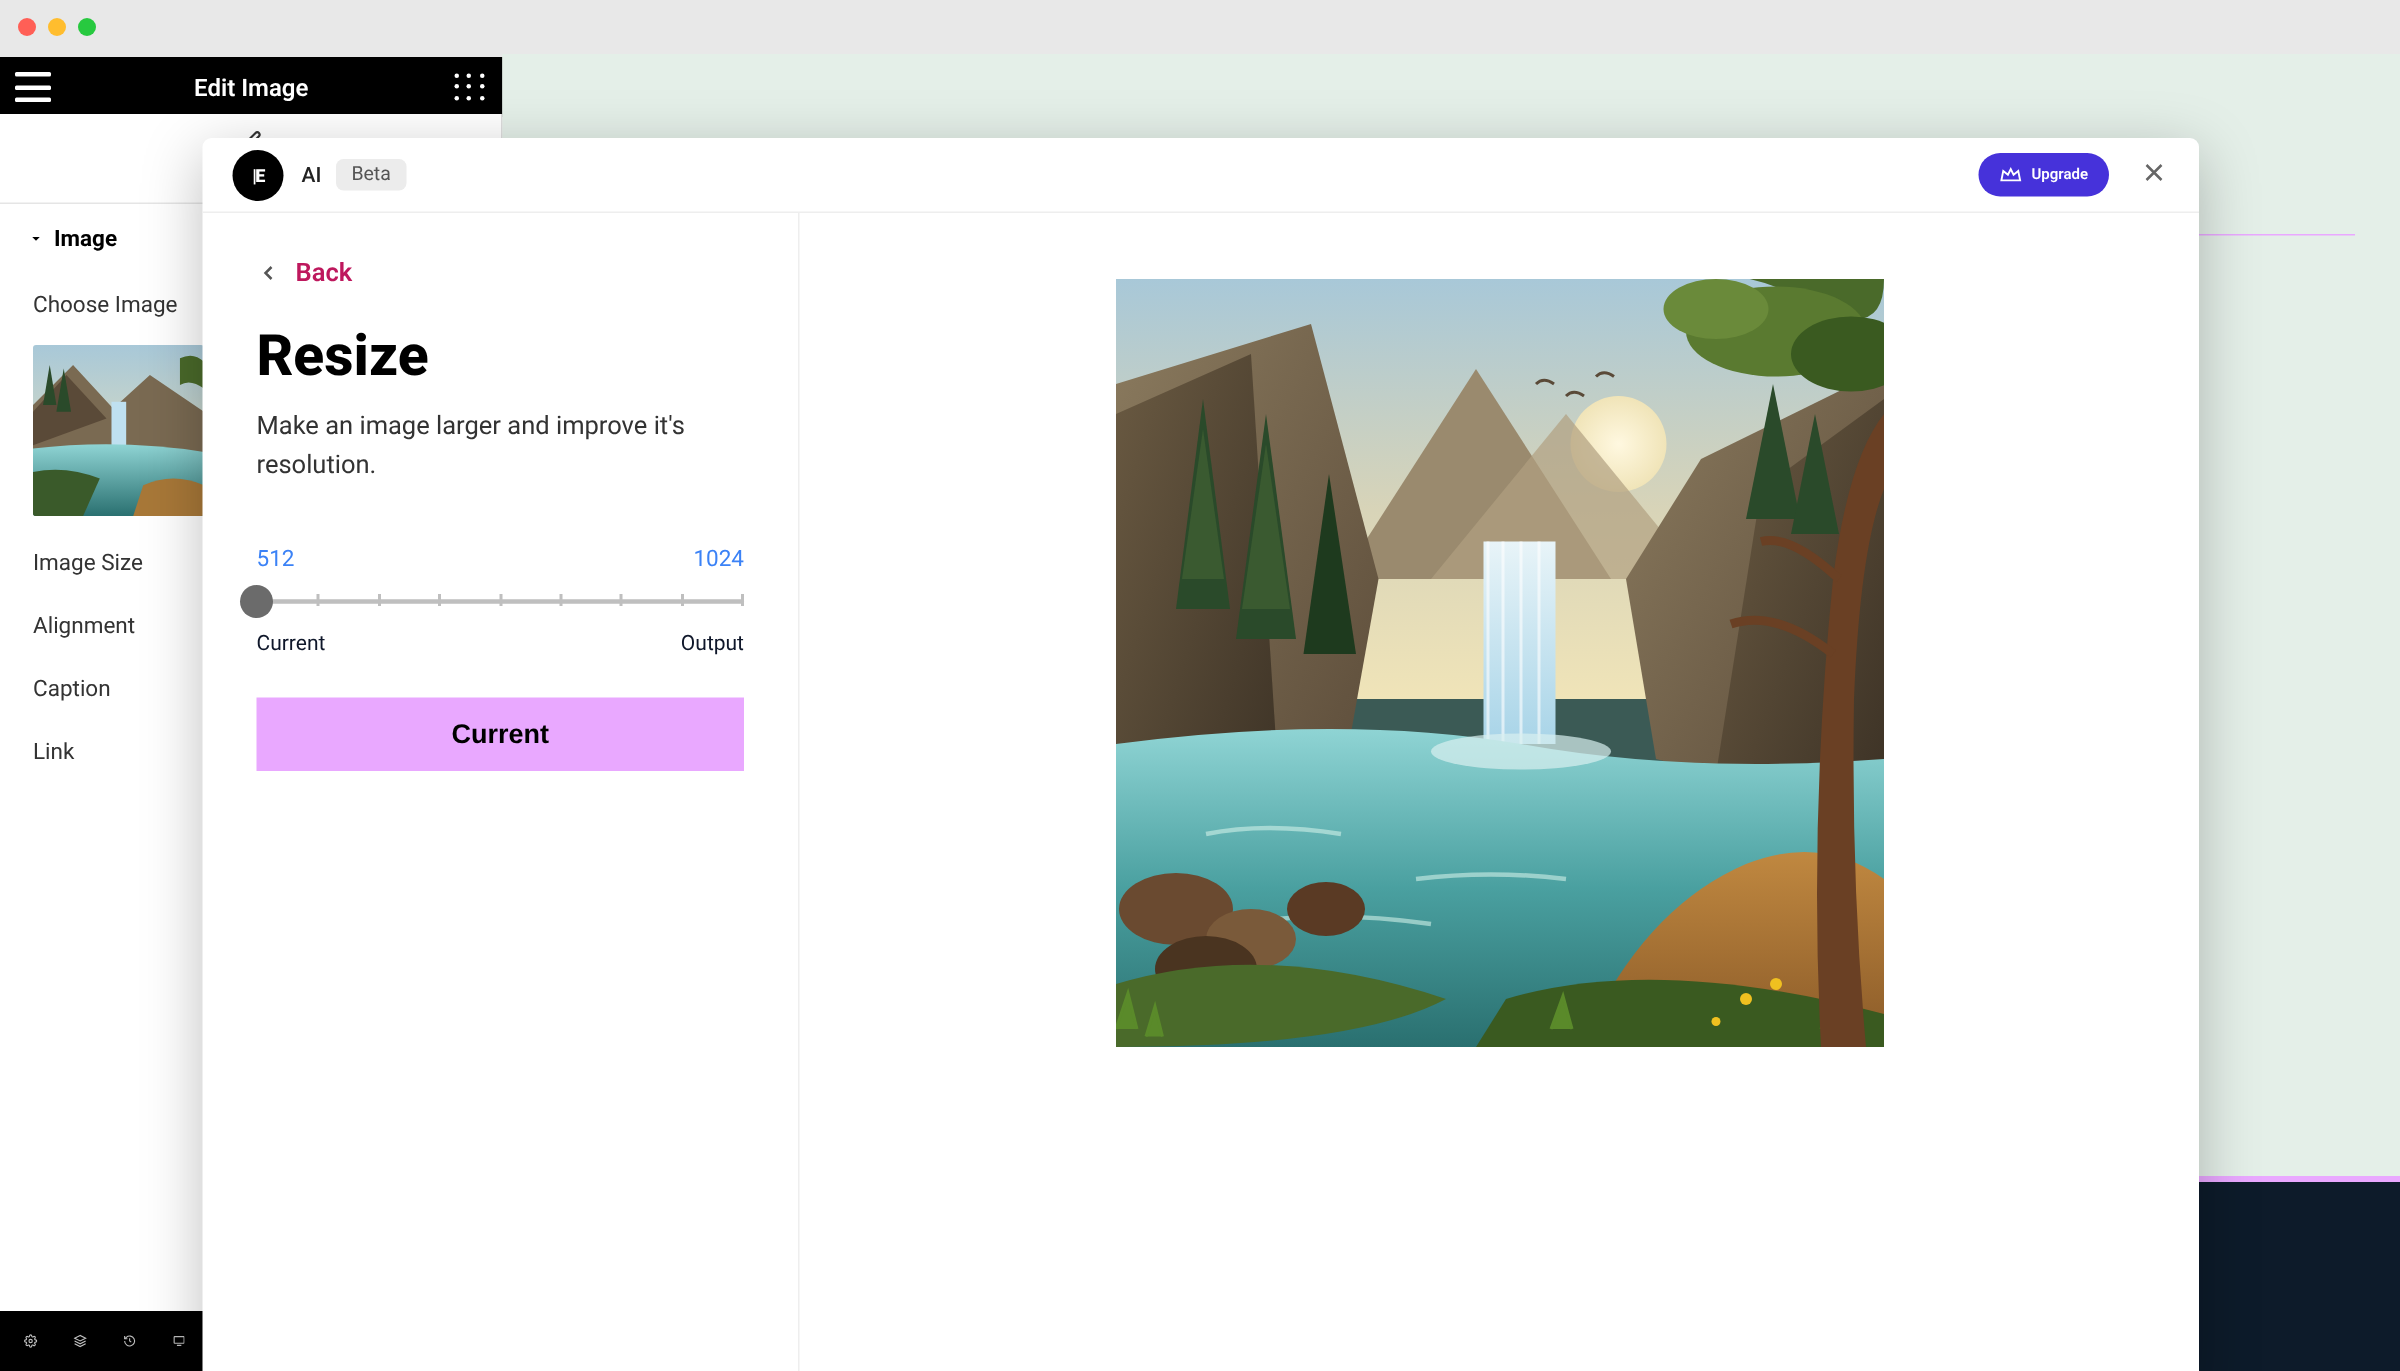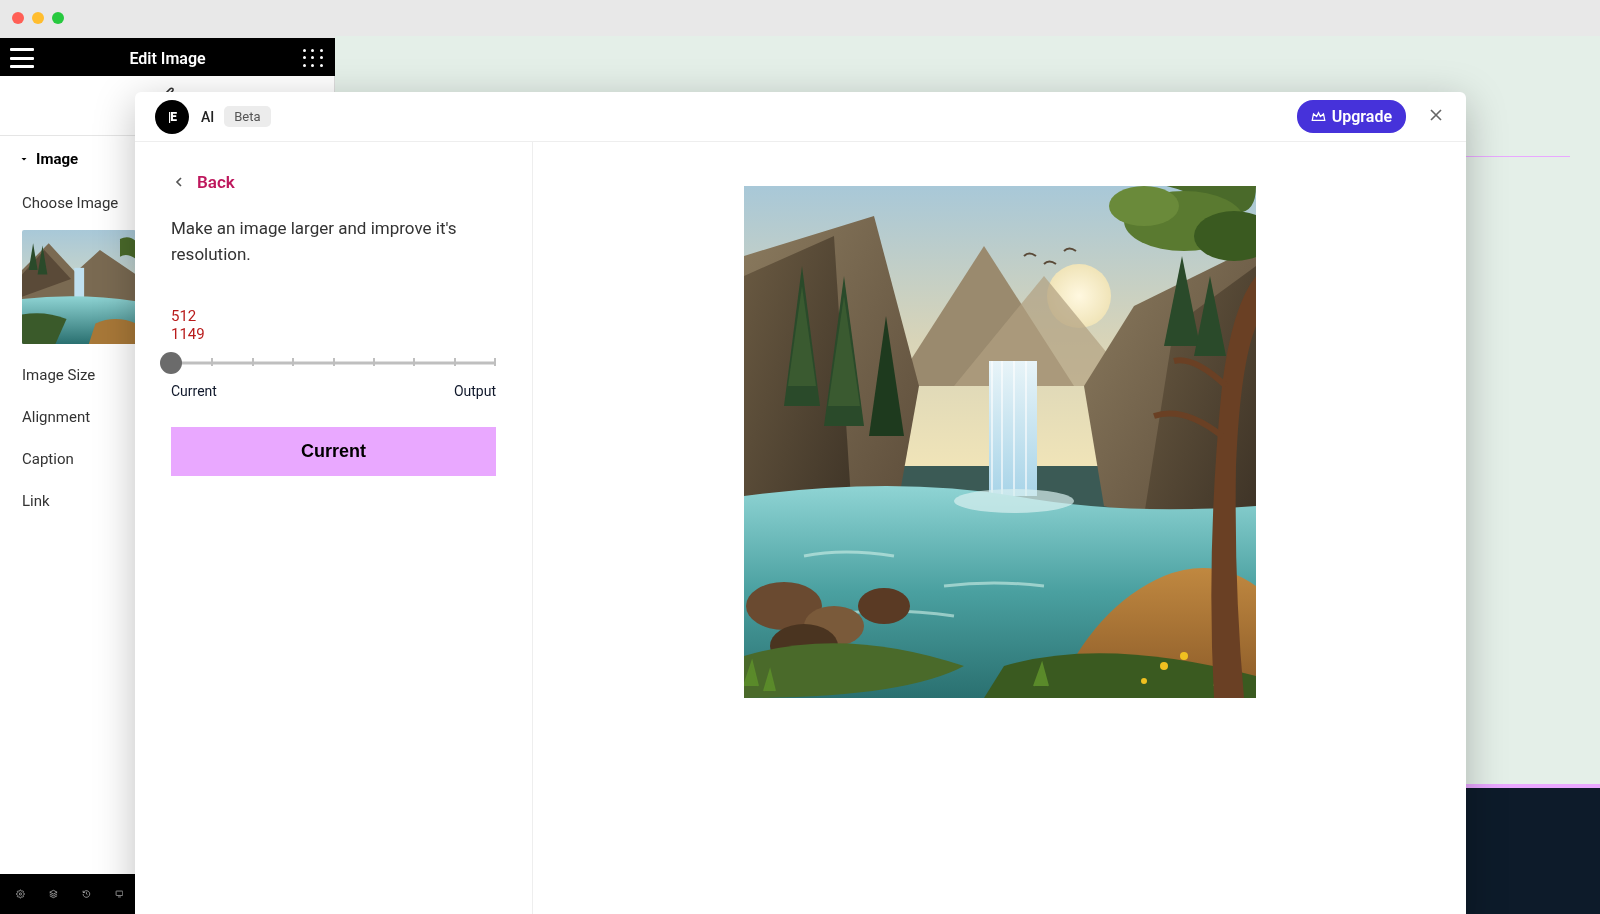--- a/index.html
+++ b/index.html
@@ -48,29 +48,29 @@
 .canvas-dock { position: absolute; left: 50%; transform: translateX(-50%); bottom: 4px; width: 560px; height: 20px; background: #5a5a5a; border-radius: 10px 10px 0 0; }
 
 
 .modal { position: absolute; top: 56px; left: 135px; width: 1331px; height: 838px; background: #fff; border-radius: 6px; box-shadow: 0 10px 40px rgba(0,0,0,.25); display: flex; flex-direction: column; overflow: hidden; }
 .modal-hdr { height: 50px; display: flex; align-items: center; padding: 0 20px; border-bottom: 1px solid #eee; }
 .e-logo { width: 34px; height: 34px; border-radius: 50%; background: #000; display: flex; align-items: center; justify-content: center; margin-right: 12px; }
 .e-logo span { color: #fff; font-weight: 900; font-size: 12px; letter-spacing: -1px; }
 .ai-label { font-size: 14px; font-weight: 500; color: #222; margin-right: 10px; }
 .beta-pill { background: #ececec; color: #555; font-size: 13px; padding: 3px 10px; border-radius: 5px; }
 .spacer { flex: 1; }
-.upgrade { background: #4632da; color: #fff; font-size: 16px; font-weight: 600; padding: 7px 14px; border-radius: 16px; display: flex; align-items: center; gap: 6px; cursor: pointer; text-align: center; }
+.upgrade { background: #4632da; color: #fff; font-size: 10px; font-weight: 600; padding: 7px 14px; border-radius: 16px; display: flex; align-items: center; gap: 6px; cursor: pointer; text-align: center; }
 .close-x { margin-left: 20px; cursor: pointer; color: #666; }
 
 .modal-body { flex: 1; display: flex; }
 .panel-left { width: 398px; border-right: 1px solid #eee; padding: 30px 36px; }
 .back-row { display: flex; align-items: center; gap: 10px; color: #be185d; font-size: 17px; font-weight: 600; margin-bottom: 24px; cursor: pointer; }
 .h-resize { font-size: 38px; font-weight: 800; color: #000; margin-bottom: 12px; }
 .p-desc { font-size: 17px; color: #333; line-height: 1.5; margin-bottom: 40px; }
-.slider-labels { display: flex; justify-content: space-between; font-size: 15px; color: #b91c1c; margin-bottom: 8px; flex-direction: column; }
+.slider-labels { display: flex; justify-content: space-between; font-size: 15px; color: #3b82f6; margin-bottom: 8px; }
 .slider-wrap { position: relative; height: 24px; margin-bottom: 8px; }
 .slider-track { position: absolute; left: 0; right: 0; top: 50%; transform: translateY(-50%); height: 3px; background: #bfbfbf; border-radius: 2px; }
 .slider-ticks { position: absolute; left: 0; right: 0; top: 50%; transform: translateY(-50%); display: flex; justify-content: space-between; }
 .slider-ticks i { width: 2px; height: 8px; background: #bfbfbf; margin-top: -2px; }
 .slider-thumb { position: absolute; left: 0; top: 50%; transform: translate(-50%,-50%); width: 22px; height: 22px; border-radius: 50%; background: #6b6b6b; cursor: pointer; }
 .slider-sub { display: flex; justify-content: space-between; font-size: 14px; color: #0f172a; margin-bottom: 28px; }
 .gen-btn { width: 100%; background: #e9a8ff; color: #000; font-size: 18px; font-weight: 600; border: none; padding: 14px 0; cursor: pointer; }
 
 .panel-right { flex: 1; display: flex; align-items: flex-start; justify-content: center; padding-top: 44px; }
 .preview-img { width: 512px; height: 512px; background: #3b5a55; }
@@ -217,24 +217,25 @@
       </div>
     </div>
     <div class="modal-body">
       <div class="panel-left">
         <div class="back-row">
           <svg width="16" height="16" viewBox="0 0 24 24" fill="none" stroke="#555" stroke-width="2.5">
               <polyline points="15 18 9 12 15 6"></polyline>
             </svg>
           <span>Back</span>
         </div>
+        <div class="h-resize">Resize</div>
         <div class="p-desc">Make an image larger and improve it's resolution.</div>
         <div class="slider-labels">
           <span>512</span>
-          <span>1149</span>
+          <span>1024</span>
         </div>
         <div class="slider-wrap">
           <div class="slider-track"></div>
           <div class="slider-ticks">
             <i></i>
               <i></i>
               <i></i>
               <i></i>
               <i></i>
               <i></i>

